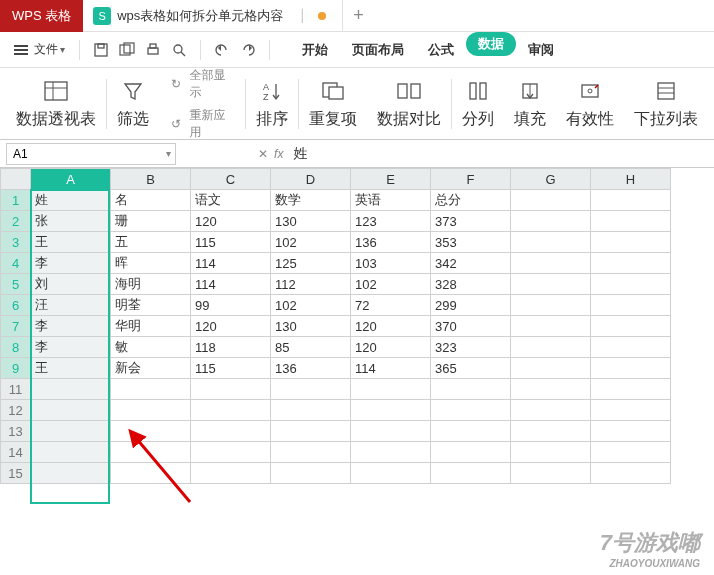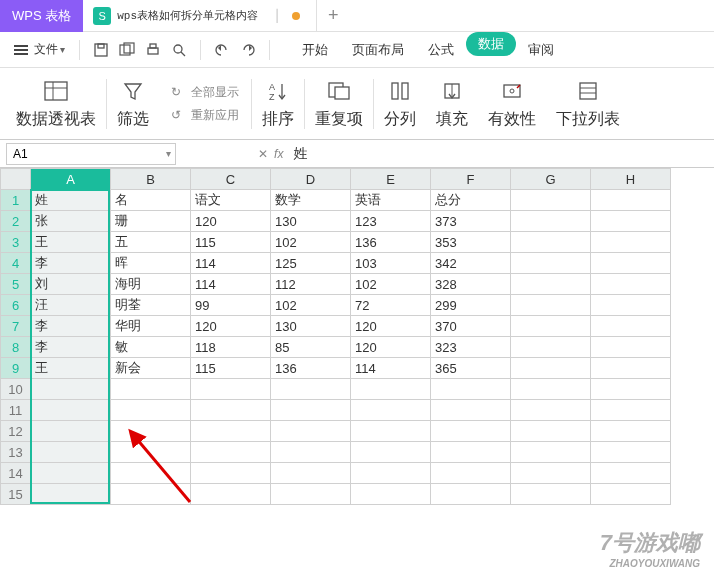--- a/index.html
+++ b/index.html
@@ -1,36 +1,36 @@
 <!DOCTYPE html>
 <html><head>
 <meta charset="utf-8">
 <style>
 * { box-sizing: border-box; margin: 0; padding: 0; }
 body { font-family: "Microsoft YaHei", Arial, sans-serif; font-size: 12px; color: #333; background: #fff; width: 714px; height: 575px; overflow: hidden; position: relative; }
 
 
 .title-bar { display: flex; align-items: center; height: 32px; background: #fff; border-bottom: 1px solid #e0e0e0; }
-.app-badge { background: #8b5cf6; color: #fff; padding: 0 12px; height: 32px; display: flex; align-items: center; font-size: 13px; }
+.app-badge { background: #b91c1c; color: #fff; padding: 0 12px; height: 32px; display: flex; align-items: center; font-size: 13px; }
 .doc-tab { display: flex; align-items: center; padding: 0 10px; height: 32px; border-right: 1px solid #e0e0e0; }
 .doc-tab .s-icon { width: 18px; height: 18px; background: #1abc9c; color: #fff; display: flex; align-items: center; justify-content: center; font-size: 11px; border-radius: 3px; margin-right: 6px; }
-.doc-tab .title { font-size: 11px; margin-right: 10px; font-family: Liberation Mono, monospace; }
+.doc-tab .title { font-size: 13px; margin-right: 10px; }
 .doc-tab .sep { color: #ccc; margin: 0 6px; }
 .doc-tab .dot { width: 8px; height: 8px; border-radius: 50%; background: #f0a030; margin: 0 6px; }
 .new-tab { width: 32px; height: 32px; display: flex; align-items: center; justify-content: center; font-size: 18px; color: #888; cursor: pointer; }
 
 
 .menu-row { display: flex; align-items: center; height: 36px; border-bottom: 1px solid #e0e0e0; padding: 0 8px; }
 .menu-row .file-menu { display: flex; align-items: center; padding: 0 6px; cursor: pointer; justify-content: flex-end; }
 .menu-row .hamburger { display: inline-block; width: 14px; margin-right: 6px; }
 .menu-row .hamburger span { display: block; height: 2px; background: #444; margin: 2px 0; }
 .menu-row .caret { margin-left: 2px; font-size: 10px; color: #666; }
 .menu-row .divider { width: 1px; height: 20px; background: #e0e0e0; margin: 0 8px; }
 .menu-row .qat-icon { width: 26px; height: 26px; display: flex; align-items: center; justify-content: center; cursor: pointer; color: #555; }
-.menu-row .tabs { display: flex; margin-left: 12px; }
+.menu-row .tabs { display: flex; margin-left: 12px; font-weight: bold; }
 .menu-row .tab { padding: 0 12px; height: 36px; display: flex; align-items: center; cursor: pointer; font-size: 13px; }
 .menu-row .tab.active { background: #1abc9c; color: #fff; border-radius: 14px; height: 24px; text-align: right; }
 
 
 .ribbon { display: flex; align-items: center; height: 72px; border-bottom: 1px solid #ccc; padding: 0 6px; }
 .ribbon .group { display: flex; flex-direction: column; align-items: center; justify-content: center; padding: 0 10px; height: 100%; cursor: pointer; }
 .ribbon .group .icon { height: 28px; display: flex; align-items: center; justify-content: center; font-size: 20px; color: #555; }
 .ribbon .group .label { font-size: 16px; margin-top: 4px; white-space: nowrap; }
 .ribbon .divider { width: 1px; height: 50px; background: #e0e0e0; }
 .ribbon .mini-group { display: flex; flex-direction: column; padding: 0 8px; height: 100%; justify-content: center; }
@@ -189,20 +189,29 @@
   <div class="divider"></div>
   <div class="group">
     <div class="icon">
         <svg width="26" height="22">
           <rect x="3" y="3" width="14" height="14" fill="none" stroke="#555" stroke-width="1.3"></rect>
           <rect x="9" y="7" width="14" height="12" fill="#fff" stroke="#555" stroke-width="1.3"></rect>
         </svg>
       </div>
     <div class="label">重复项</div>
   </div>
+  <div class="group">
+    <div class="icon">
+        <svg width="26" height="22">
+          <rect x="2" y="4" width="9" height="14" fill="none" stroke="#555" stroke-width="1.3"></rect>
+          <rect x="15" y="4" width="9" height="14" fill="none" stroke="#555" stroke-width="1.3"></rect>
+        </svg>
+      </div>
+    <div class="label">数据对比</div>
+  </div>
   <div class="divider"></div>
   <div class="group">
     <div class="icon">
         <svg width="22" height="22">
           <rect x="3" y="3" width="6" height="16" fill="none" stroke="#555" stroke-width="1.3"></rect>
           <rect x="13" y="3" width="6" height="16" fill="none" stroke="#555" stroke-width="1.3"></rect>
         </svg>
       </div>
     <div class="label">分列</div>
   </div>
@@ -357,31 +366,20 @@
           <td class=" selcol">王</td>
           <td class="">新会</td>
           <td class=" num">115</td>
           <td class=" num">136</td>
           <td class=" num">114</td>
           <td class=" num">365</td>
           <td class=""></td>
           <td class=""></td>
         </tr>
         <tr>
-          <th class="rowhead">10</th>
-          <td class=" selcol"></td>
-          <td class=""></td>
-          <td class=""></td>
-          <td class=""></td>
-          <td class=""></td>
-          <td class=""></td>
-          <td class=""></td>
-          <td class=""></td>
-        </tr>
-        <tr>
           <th class="rowhead">11</th>
           <td class=" selcol"></td>
           <td class=""></td>
           <td class=""></td>
           <td class=""></td>
           <td class=""></td>
           <td class=""></td>
           <td class=""></td>
           <td class=""></td>
         </tr>

